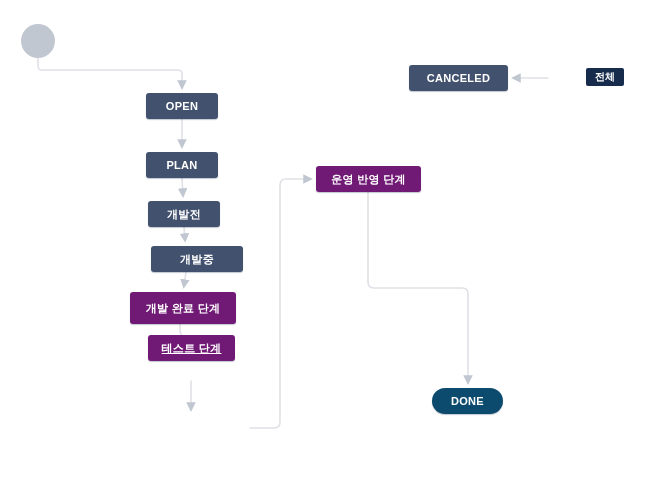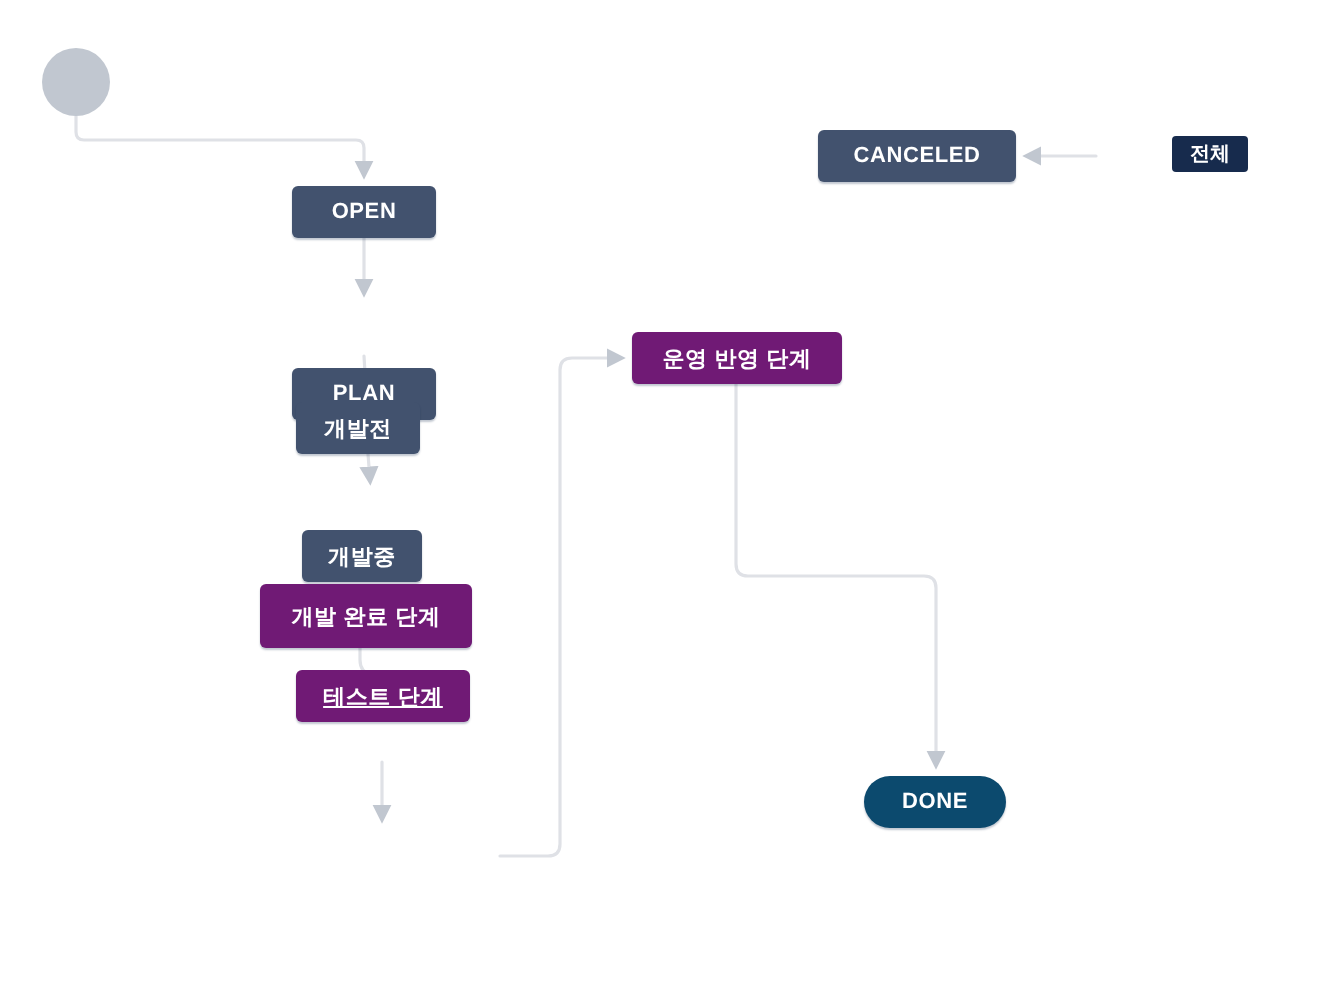--- a/index.html
+++ b/index.html
@@ -108,29 +108,29 @@
       <path d="M548,78 L514,78" marker-end="url(#arrowleft)"></path>
     </g>
   </svg>
 
   <div class="start-node" style="left:21px; top:24px; width:34px; height:34px;"></div>
 
   <div class="node node-dark" style="left:146px; top:93px; width:72px; height:26px;">
     <span class="node-label">OPEN</span>
   </div>
 
-  <div class="node node-dark" style="left:146px; top:152px; width:72px; height:26px;margin-top:32px;">
+  <div class="node node-dark" style="left:146px; top:152px; width:72px; height:26px;">
     <span class="node-label">PLAN</span>
   </div>
 
-  <div class="node node-dark" style="left:148px; top:201px; width:62px; height:26px;">
+  <div class="node node-dark" style="left:148px; top:201px; width:72px; height:26px;">
     <span class="node-label">개발전</span>
   </div>
 
-  <div class="node node-dark" style="left:151px; top:246px; width:60px; height:26px;margin-top:19px;">
+  <div class="node node-dark" style="left:151px; top:246px; width:92px; height:26px;">
     <span class="node-label">개발중</span>
   </div>
 
   <div class="node node-blue" style="left:130px; top:292px; width:106px; height:32px;">
     <span class="node-label">개발 완료 단계</span>
   </div>
 
   <div class="node node-blue" style="left:148px; top:335px; width:87px; height:26px;text-decoration:underline;">
     <span class="node-label">테스트 단계</span>
   </div>

